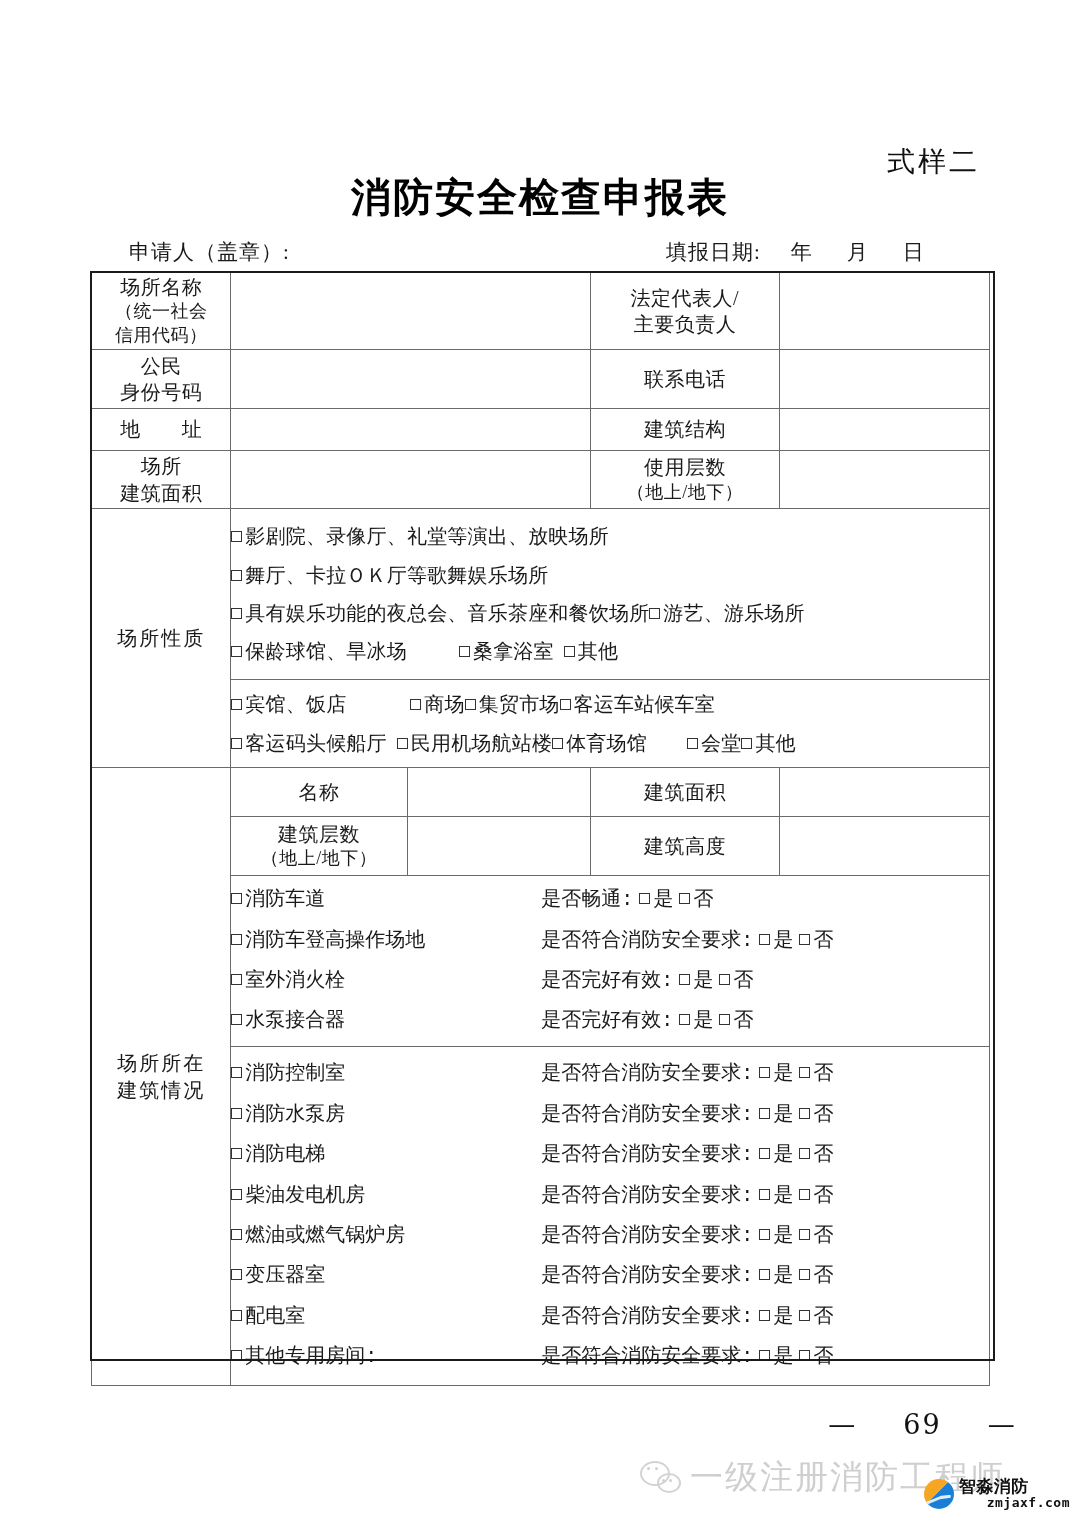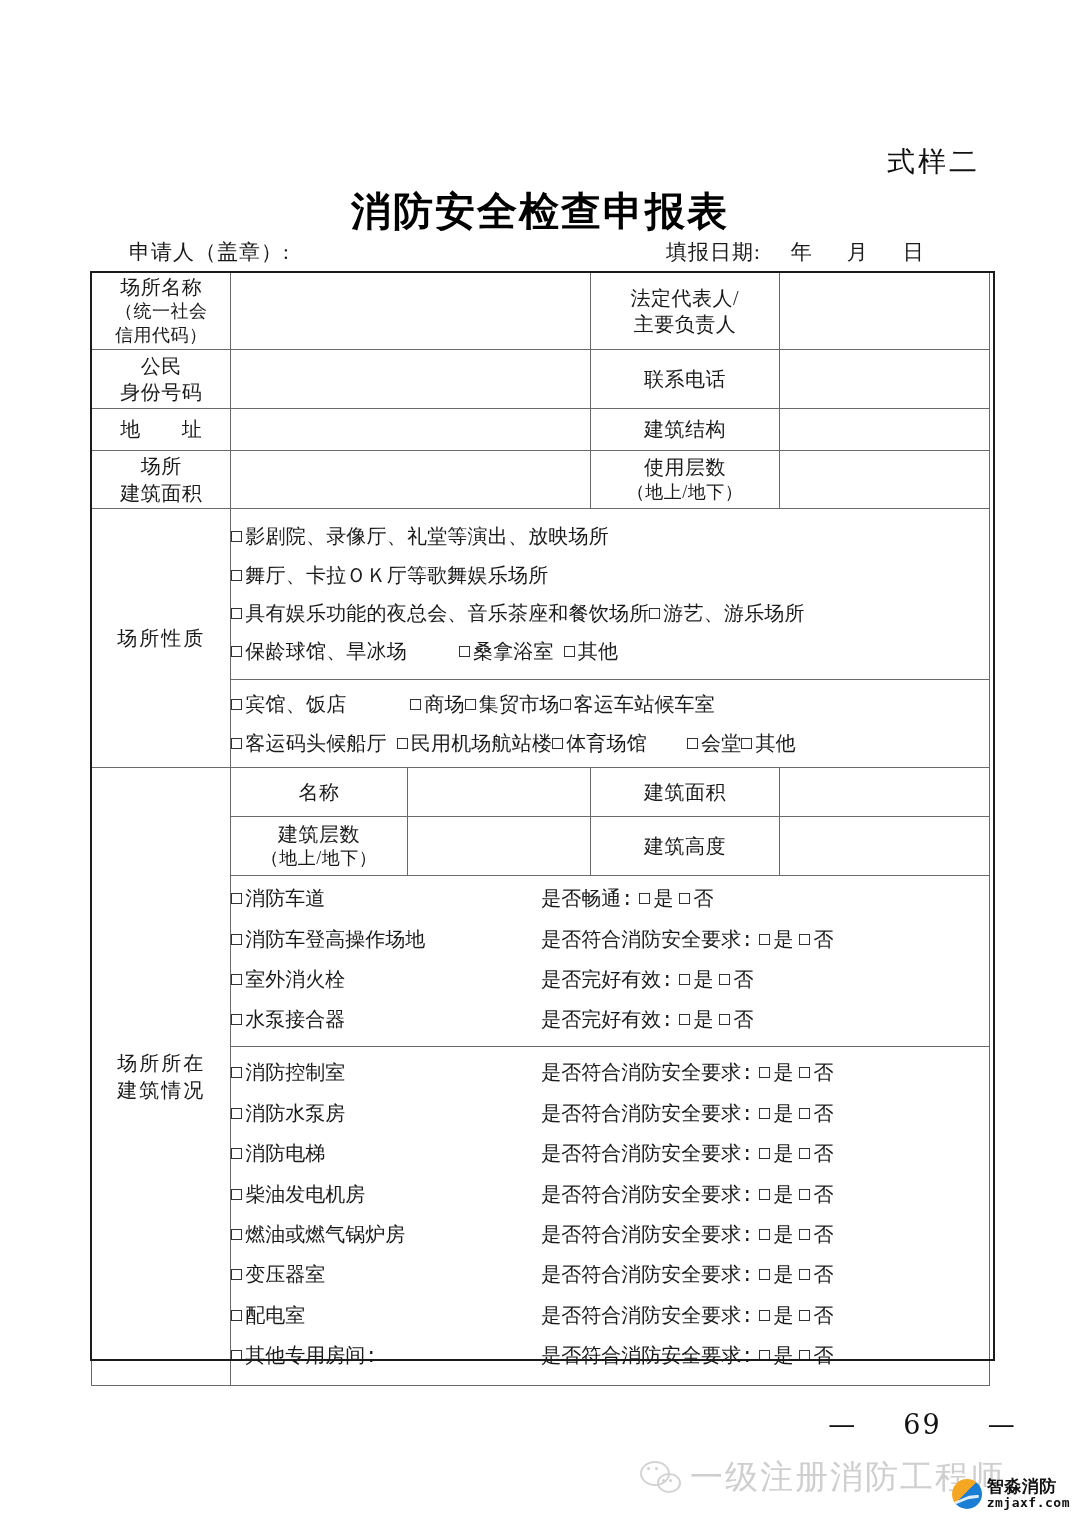--- a/index.html
+++ b/index.html
@@ -27,21 +27,21 @@
     top: 143px;
     right: 100px;
     font-size: 28px;
     letter-spacing: 3px;
     font-family: "DejaVu Serif", "Liberation Serif", serif;
     font-weight: 400;
     color: #111;
   }
   .doc-title {
     position: absolute;
-    top: 184px;
+    top: 170px;
     left: 0;
     width: 1080px;
     text-align: center;
     font-size: 40px;
     font-weight: bold;
     letter-spacing: 2px;
     font-family: "DejaVu Serif", "Liberation Serif", serif;
     color: #000;
   }
   .meta-row {
@@ -241,20 +241,21 @@
     font-size: 17px;
     color: #111;
     letter-spacing: 0.5px;
   }
   .brand-url {
     font-family: "DejaVu Sans Mono", "Liberation Mono", monospace;
     font-weight: bold;
     font-size: 13px;
     color: #111;
     letter-spacing: 0.5px;
+    margin-left: 28px;
   }
 </style>
 </head>
 <body>
 
 <div class="page">
 
   <div class="form-kind">式样二</div>
   <div class="doc-title">消防安全检查申报表</div>
 

